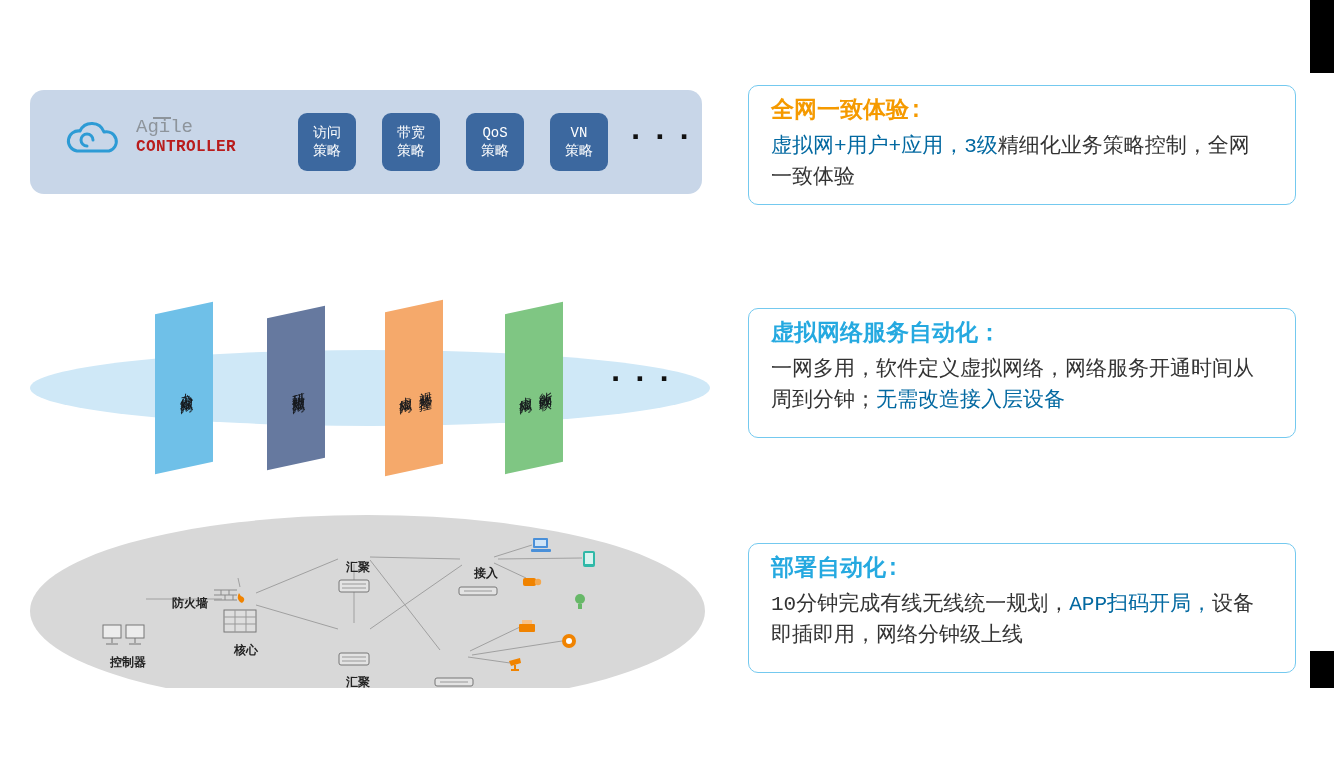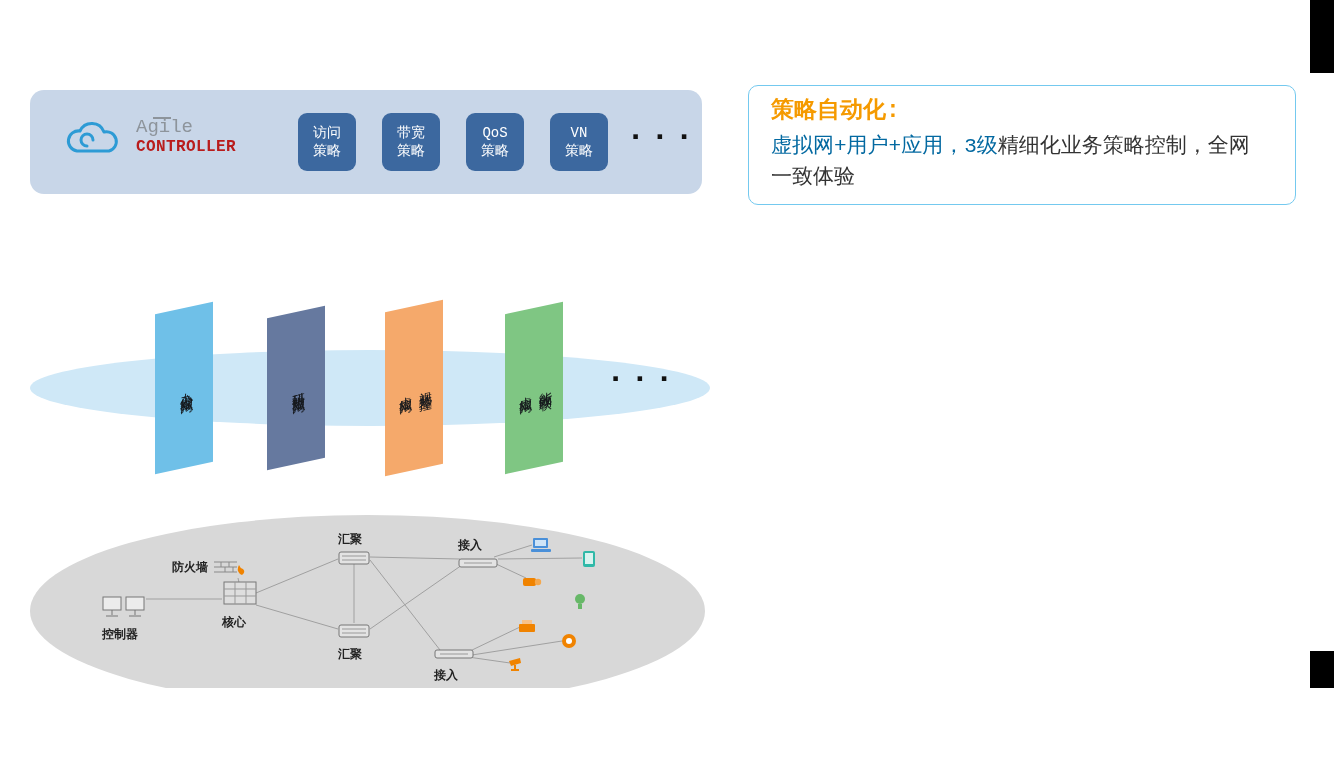--- a/index.html
+++ b/index.html
@@ -36,21 +36,21 @@
   .plane-2{left:267px;top:312px;height:152px;background:#66799f;}
   .plane-3{left:385px;top:306px;height:164px;background:#f5a96b;}
   .plane-4{left:505px;top:308px;height:160px;background:#7fc683;}
   .vn-ellipsis{position:absolute;left:606px;top:354px;font-size:32px;font-weight:bold;
                letter-spacing:5px;color:#111;}
 
   
   .net-ellipse{position:absolute;left:30px;top:515px;width:675px;height:192px;
                background:#d8d8d8;border-radius:50%;}
   .links{position:absolute;left:0;top:0;}
-  .node{position:absolute;display:flex;flex-direction:column;align-items:flex-start;gap:2px;}
+  .node{position:absolute;display:flex;flex-direction:column;align-items:flex-end;gap:2px;margin-top:28px;}
   .node.row{flex-direction:row;gap:5px;}
   .nlabel{font-size:12px;font-weight:bold;color:#222;white-space:nowrap;}
   .device{position:absolute;line-height:0;}
 
   
   .callout{position:absolute;left:748px;width:548px;border:1px solid #74c9ef;border-radius:10px;
            padding:12px 26px 12px 22px;box-sizing:border-box;background:#fff;}
   .callout-1{top:85px;height:120px;}
   .callout-2{top:308px;height:130px;}
   .callout-3{top:543px;height:130px;}
@@ -267,19 +267,27 @@
     <span class="device" style="left:477px;top:142px">
       <svg width="18" height="14" viewBox="0 0 18 14">
         <path d="M2 4 L13 1 L14 6 L4 9 Z" fill="#f08300"></path>
         <rect x="7" y="8" width="2" height="5" fill="#f08300"></rect>
         <rect x="4" y="12" width="8" height="2" fill="#f08300"></rect>
       </svg>
     </span>
   </div>
 
   <section class="callout callout-1">
-    <h3 class="title-orange">策略自动化:</h3>
+    <h3 class="title-orange">全网一致体验:</h3>
     <p><span class="seg-orange">虚拟网+用户+应用，3级</span><span>精细化业务策略控制，全网一致体验</span></p>
   </section>
 
-
+  <section class="callout callout-2">
+    <h3 class="title-blue">虚拟网络服务自动化：</h3>
+    <p><span>一网多用，软件定义虚拟网络，网络服务开通时间从周到分钟；</span><span class="seg-orange">无需改造接入层设备</span></p>
+  </section>
+
+  <section class="callout callout-3">
+    <h3 class="title-blue">部署自动化:</h3>
+    <p><span>10分钟完成有线无线统一规划，</span><span class="seg-orange">APP扫码开局，</span><span>设备即插即用，网络分钟级上线</span></p>
+  </section>
 
 </div>
 
 </body></html>

